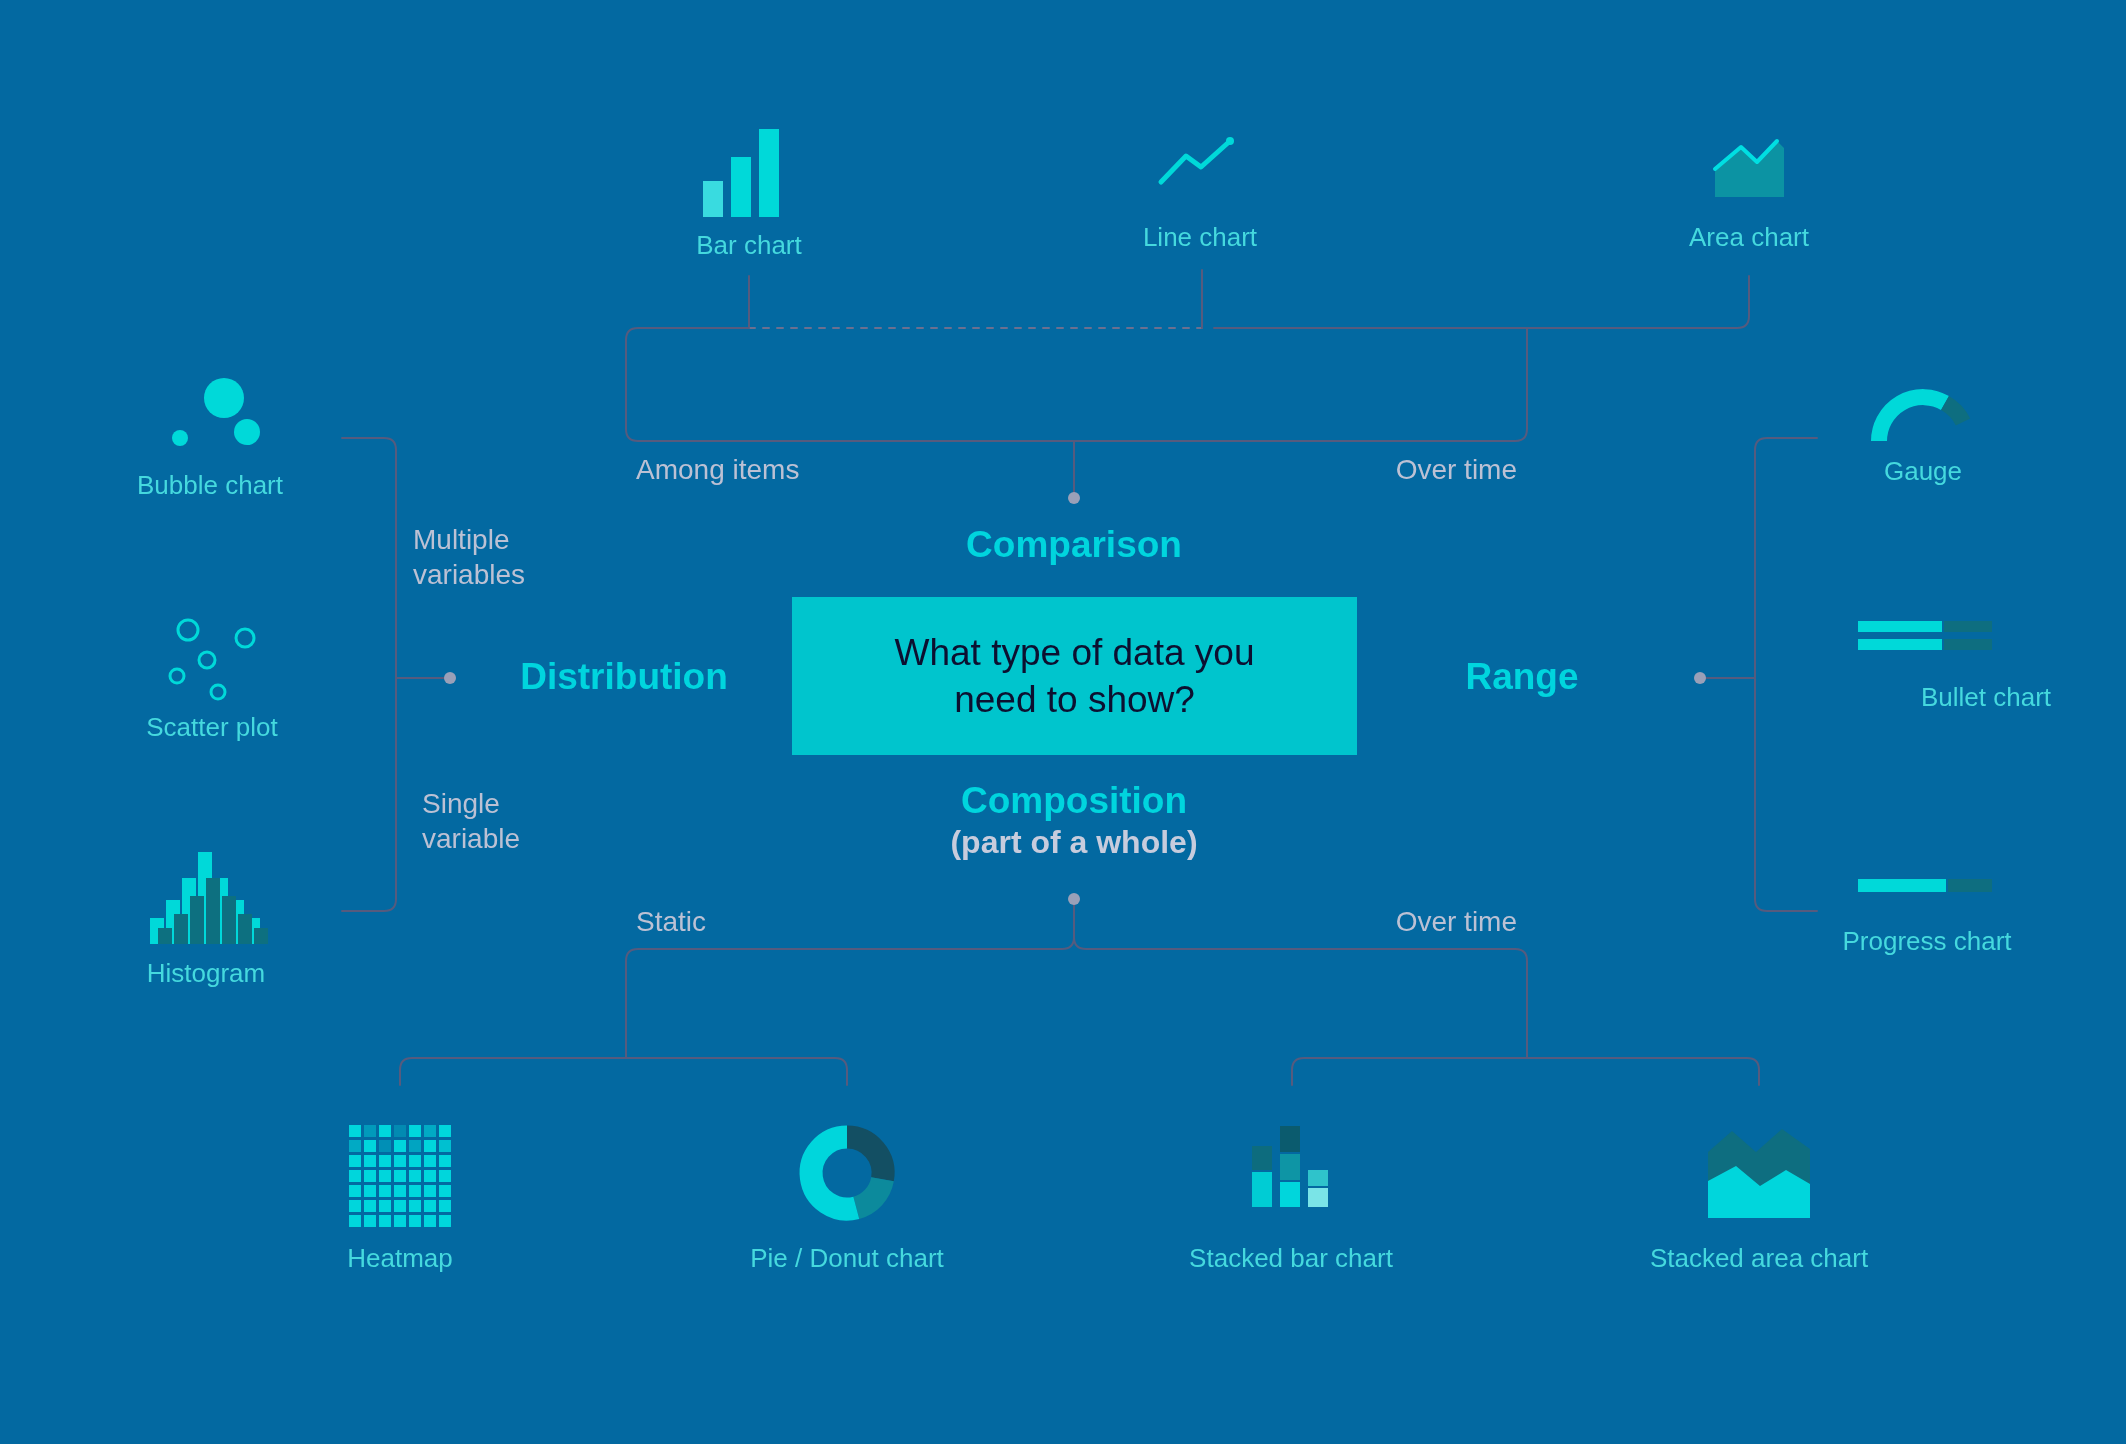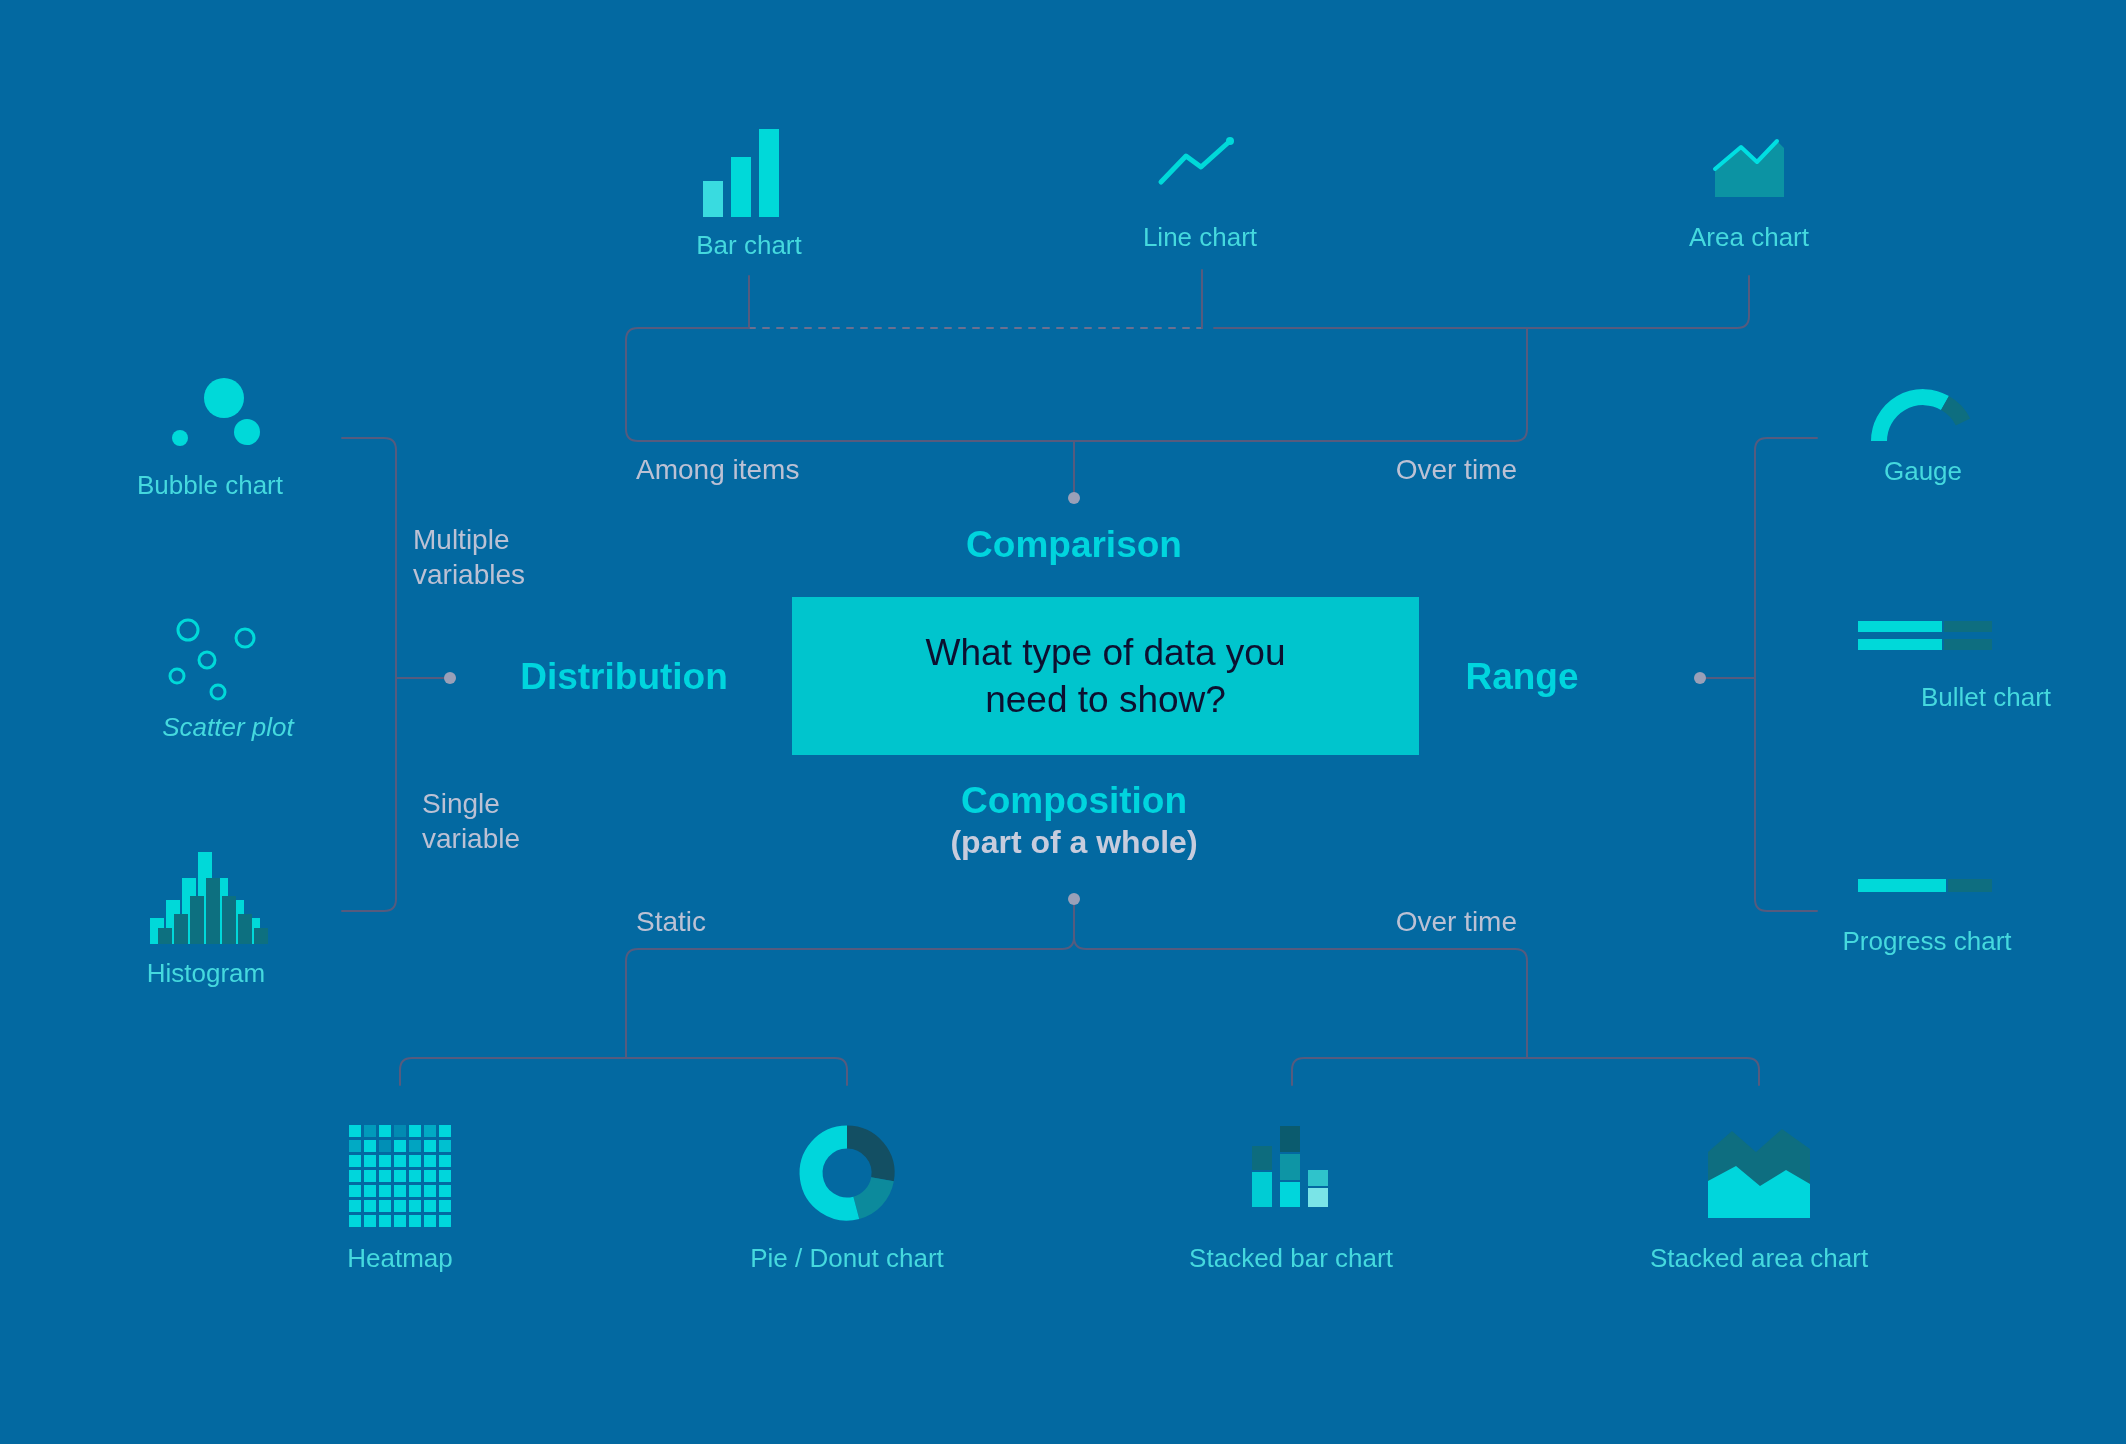--- a/index.html
+++ b/index.html
@@ -8,21 +8,21 @@
     background:#0369a1;
     font-family:"Liberation Sans", sans-serif;
   }
   .abs{position:absolute;}
   .cx{transform:translateX(-50%);white-space:nowrap;}
   .label{color:#45d9de;font-size:26px;font-weight:400;}
   .heading{color:#00d5de;font-size:37px;font-weight:700;}
   .note{color:#bcc1d4;font-size:28px;font-weight:400;white-space:pre-line;line-height:1.25;}
   .subheading{color:#c7ccdd;font-size:32px;font-weight:700;}
   .center-box{
-    left:792px;top:597px;width:627px;height:158px;
+    left:792px;top:597px;width:565px;height:158px;
     background:#00c5cd;color:#0c1030;
     display:flex;align-items:center;justify-content:center;text-align:center;
     font-size:37px;line-height:1.28;white-space:pre-line;
   }
   svg.layer{position:absolute;left:0;top:0;}
 </style>
 </head>
 <body>
 
 <div class="canvas">
@@ -211,21 +211,21 @@
 
   <div class="abs center-box">What type of data you
 need to show?</div>
 
   <div class="abs cx heading" style="left:624px;top:656px;">Distribution</div>
   <div class="abs note" style="left:413px;top:522px;">Multiple
 variables</div>
   <div class="abs note" style="left:422px;top:786px;">Single
 variable</div>
   <div class="abs cx label" style="left:210px;top:470px;">Bubble chart</div>
-  <div class="abs cx label" style="left:228px;top:712px;font-style:italic;">Scatter plot</div>
+  <div class="abs cx label" style="left:212px;top:712px;">Scatter plot</div>
   <div class="abs cx label" style="left:206px;top:958px;">Histogram</div>
 
   <div class="abs cx heading" style="left:1522px;top:656px;">Range</div>
   <div class="abs cx label" style="left:1923px;top:456px;">Gauge</div>
   <div class="abs cx label" style="left:1986px;top:682px;">Bullet chart</div>
   <div class="abs cx label" style="left:1927px;top:926px;">Progress chart</div>
 
   <div class="abs cx heading" style="left:1074px;top:780px;">Composition</div>
   <div class="abs cx subheading" style="left:1074px;top:824px;">(part of a whole)</div>
   <div class="abs note" style="left:636px;top:904px;">Static</div>

